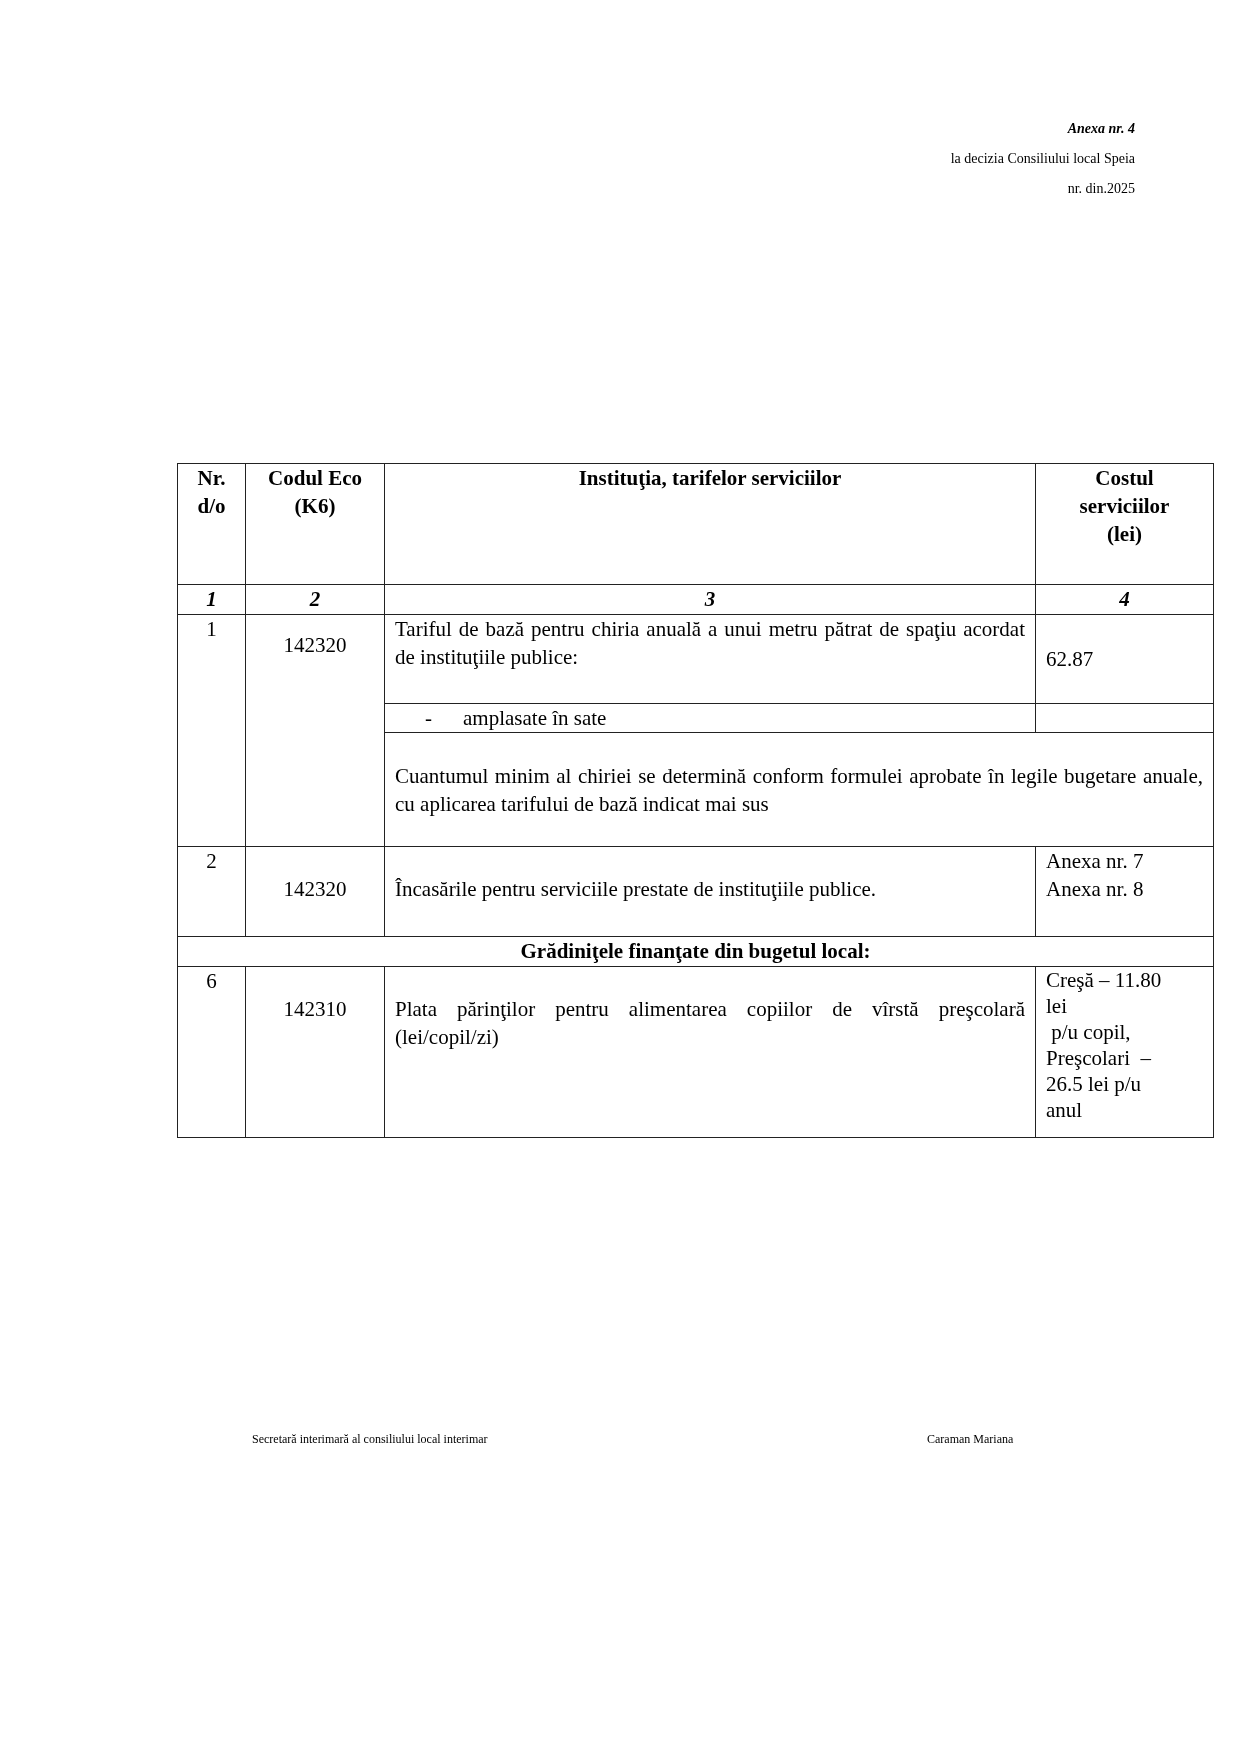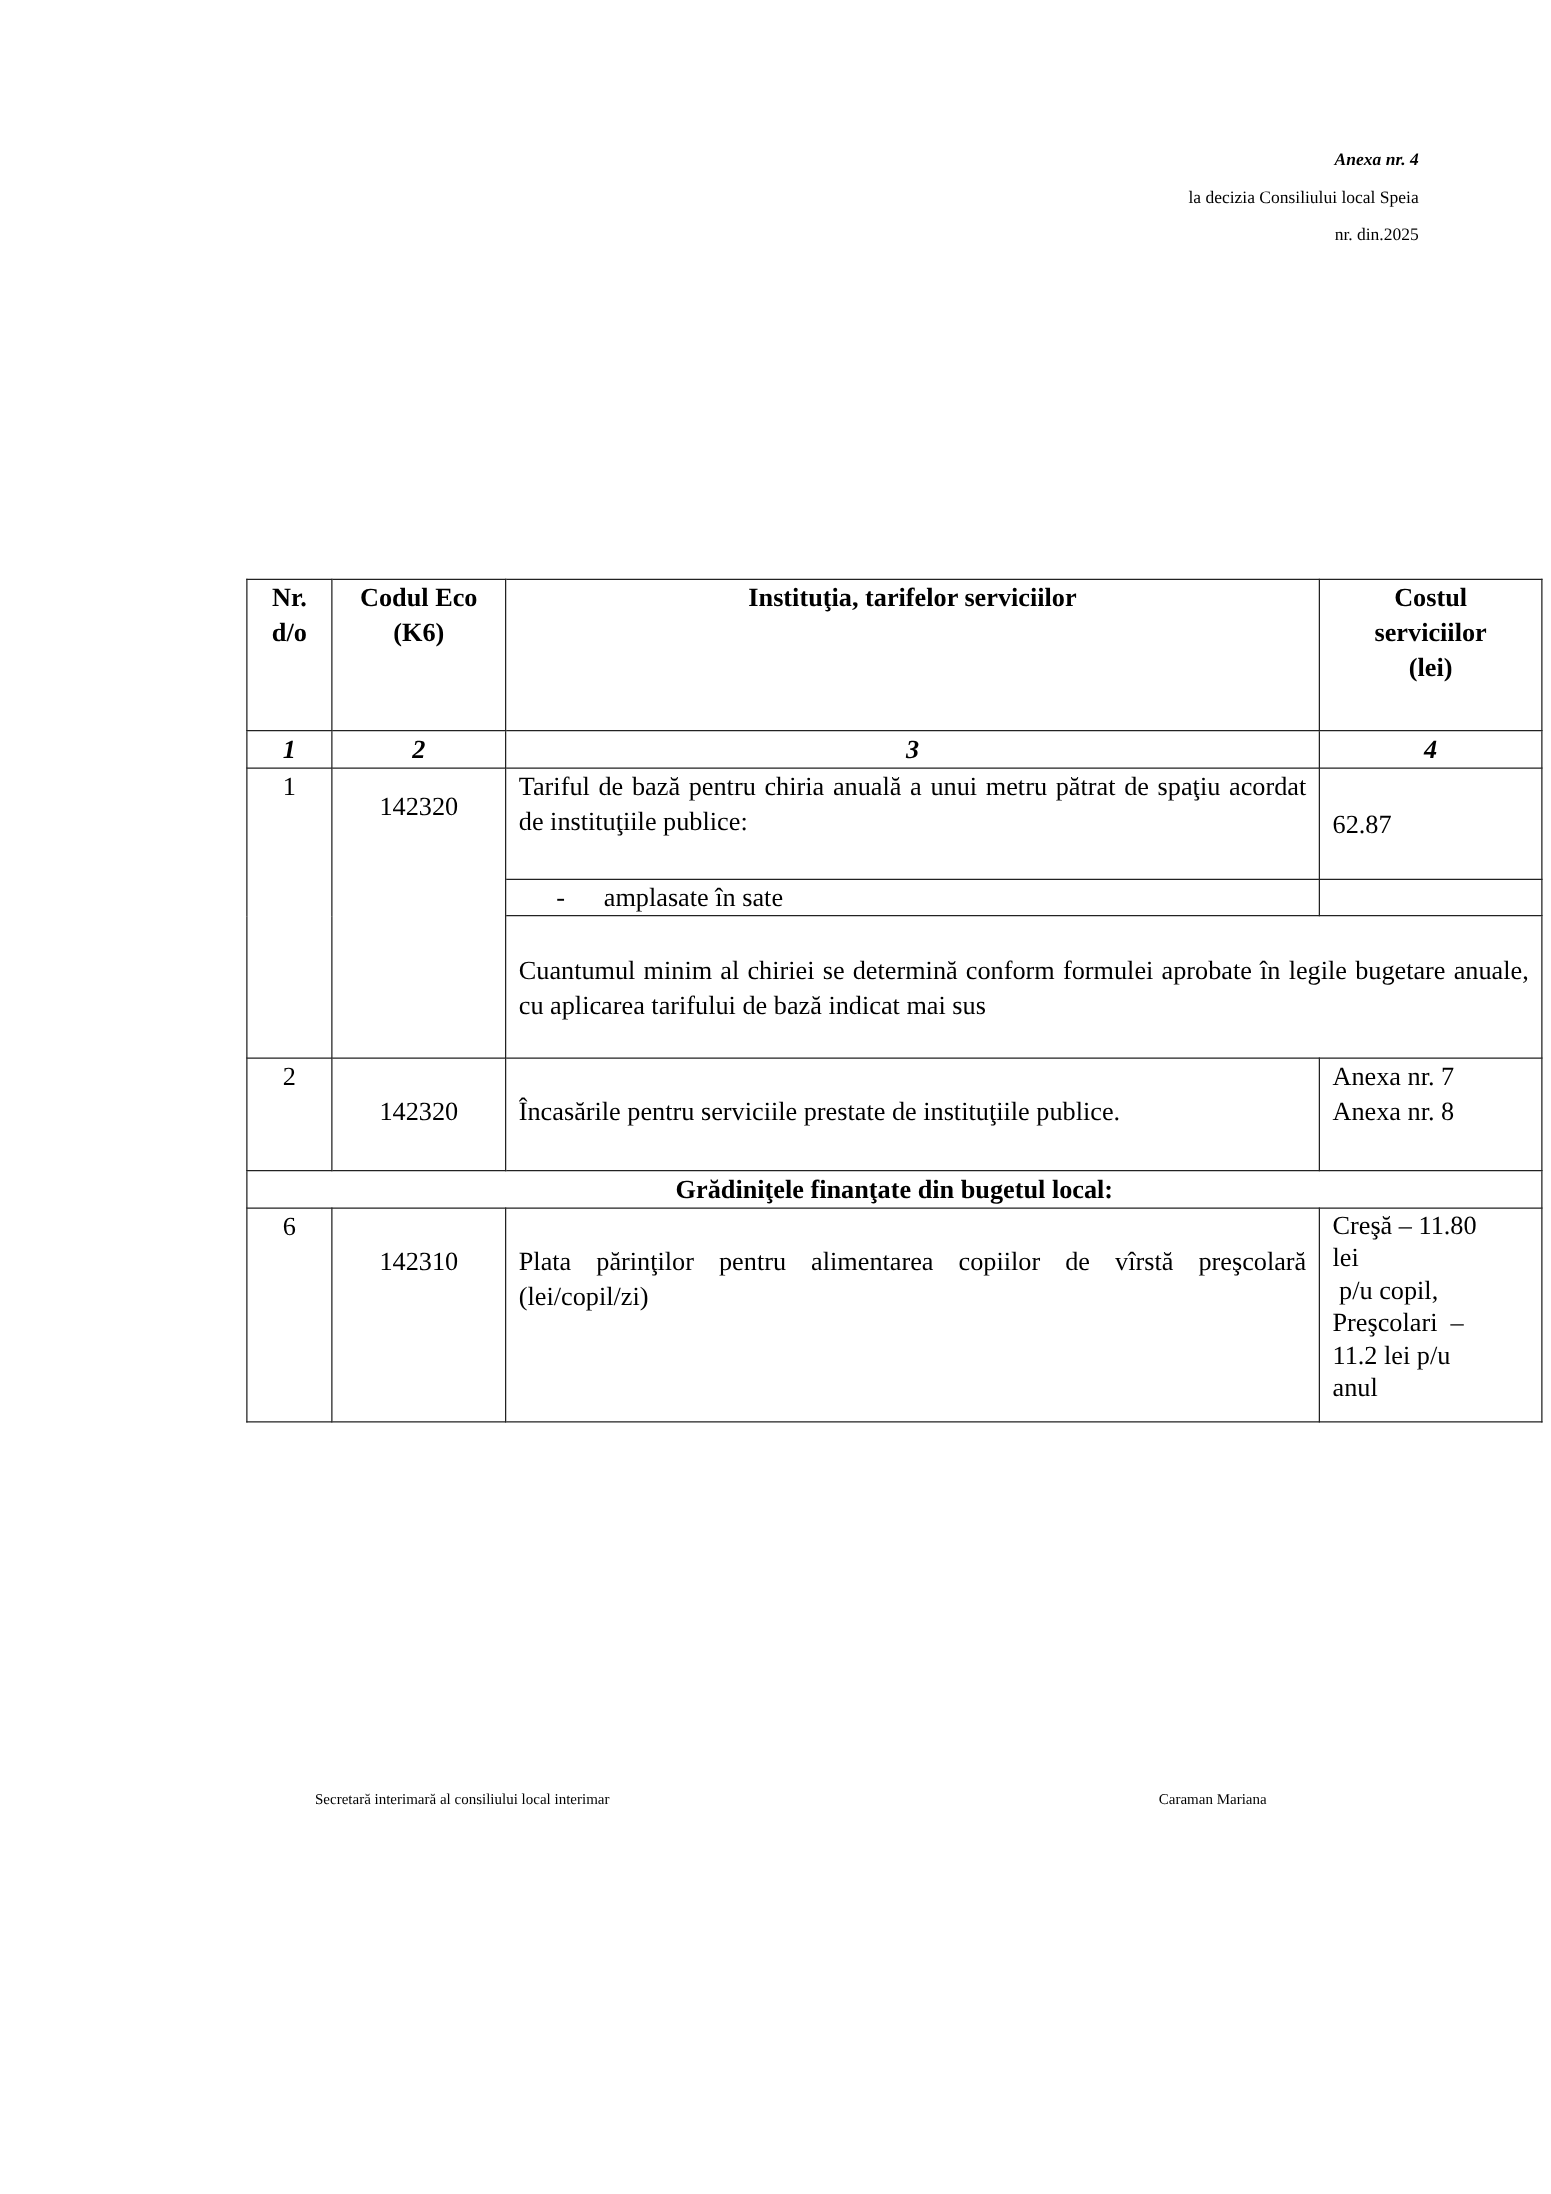--- a/index.html
+++ b/index.html
@@ -11,21 +11,21 @@
     position: absolute; right: 106px; top: 114px; text-align: right;
     font-size: 14px; line-height: 30px;
   }
   .annex .a-title { font-weight: bold; font-style: italic; }
   .title {
     position: absolute; left: 170px; width: 1020px; top: 318px;
     text-align: center; font-weight: bold; font-size: 21px; line-height: 30px;
   }
   table.tariffs {
     position: absolute; left: 177px; top: 463px; width: 1036px;
-    border-collapse: collapse; table-layout: fixed; font-size: 21px; margin-left: 20px;
+    border-collapse: collapse; table-layout: fixed; font-size: 21px;
   }
   table.tariffs td, table.tariffs th {
     border: 1.5px solid #222; padding: 0 10px; vertical-align: top; line-height: 28px;
   }
   .hdr th { height: 120px; vertical-align: middle; text-align: center; font-weight: bold; padding: 0 4px; }
   .num td { height: 29px; text-align: center; font-weight: bold; font-style: italic; vertical-align: middle; line-height: 26px; }
   .center { text-align: center; }
   .just { text-align: justify; border-radius: 31px; }
   .mid { vertical-align: middle !important; }
   .section td { text-align: center; font-weight: bold; height: 29px; vertical-align: middle; line-height: 26px; }
@@ -119,21 +119,21 @@
       <div style="padding-top:28px">142310</div>
     </td>
     <td class="just">
       <div style="padding-top:28px">Plata părinţilor pentru alimentarea copiilor de vîrstă preşcolară (lei/copil/zi)</div>
     </td>
     <td style="line-height:26px">
       <div style="white-space:pre">Creşă – 11.80</div>
       <div style="white-space:pre">lei</div>
       <div style="white-space:pre"> p/u copil,</div>
       <div style="white-space:pre">Preşcolari  –</div>
-      <div style="white-space:pre">11.2 lei p/u</div>
+      <div style="white-space:pre">26.5 lei p/u</div>
       <div style="white-space:pre">anul</div>
     </td>
   </tr>
 </tbody>
   </table>
 
 <div class="signature">
   <span>Secretară interimară al consiliului local interimar</span>
   <span class="sig-name">Caraman Mariana</span>
 </div>

